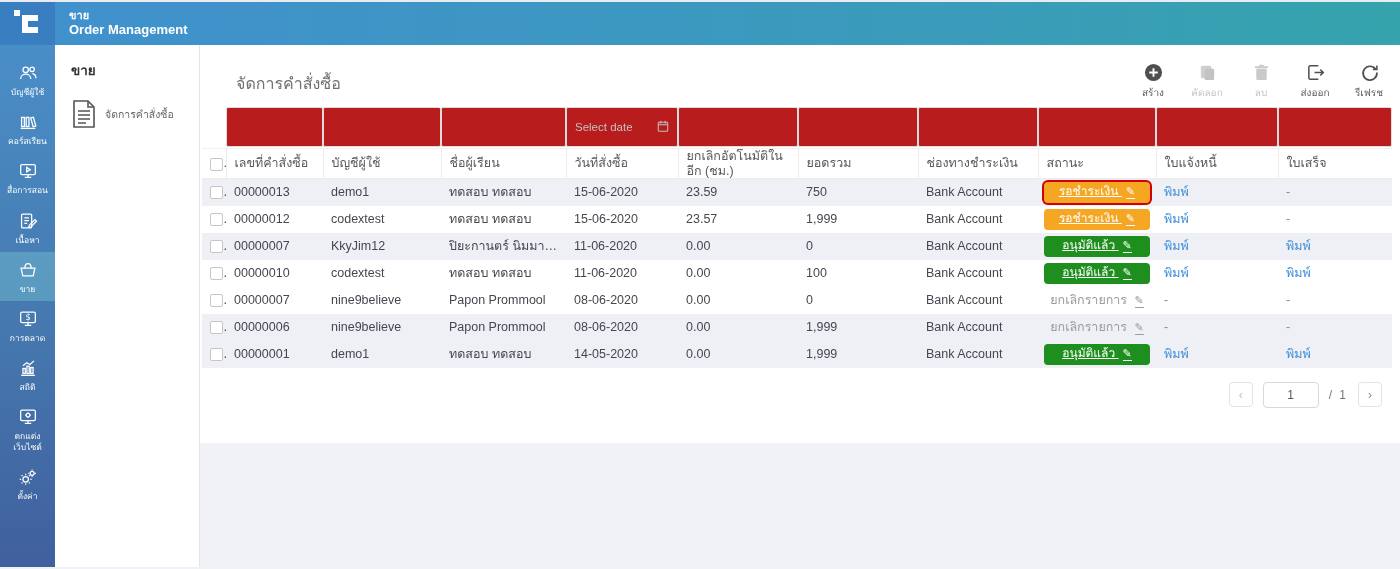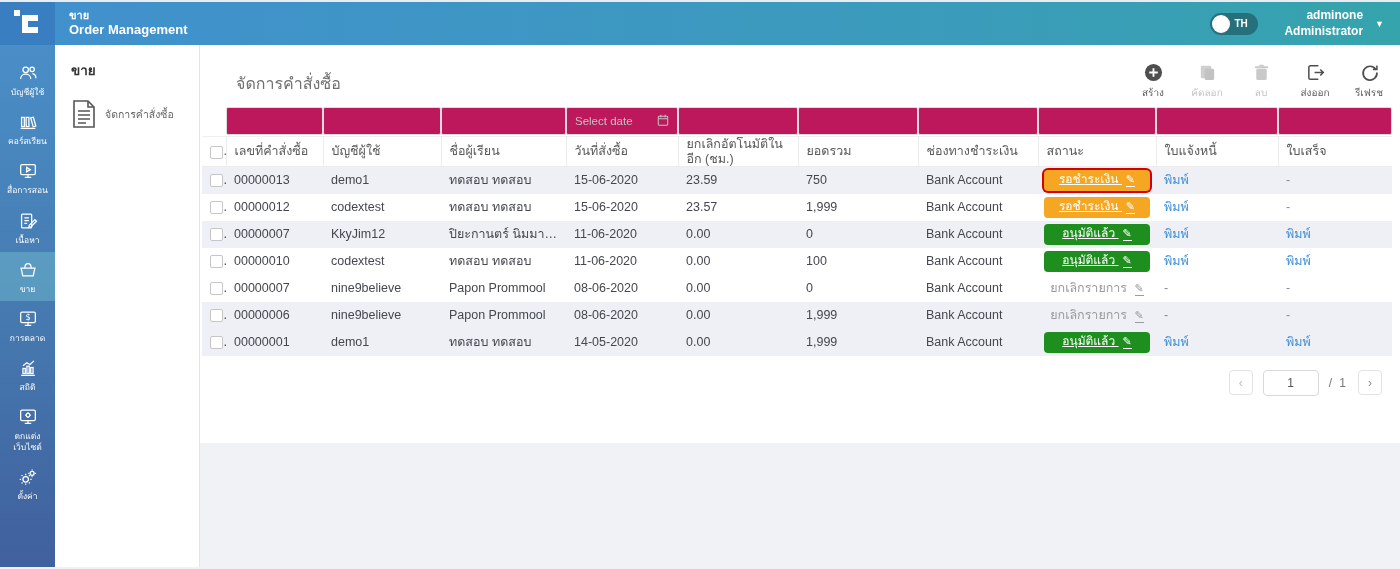--- a/index.html
+++ b/index.html
@@ -47,21 +47,21 @@
   .tool-btn { display:flex; flex-direction:column; align-items:center; gap:3px; cursor:pointer; min-width:34px; }
   .tool-btn svg { width:19px; height:19px; }
   .tool-label { font-size:10px; color:#595959; }
   .tool-btn.disabled .tool-label { color:#c3c3c3; }
   .tool-btn.disabled { cursor:default; }
 
   
   table.orders { border-collapse:collapse; width:calc(100% - 10px); margin-left:2px; table-layout:fixed; }
   .orders td, .orders th { padding:0 8px; text-align:left; font-weight:normal; overflow:hidden; white-space:nowrap; text-overflow:ellipsis; }
   tr.filter-row td { padding:1px 0; height:30px; }
-  .filter-box { height:28px; border:1px solid #dcdcdc; background:#be185d; border-radius:2px; display:flex; align-items:center; padding:0 8px; color:#c2c2c2; font-size:11.5px; }
+  .filter-box { height:40px; border:1px solid #dcdcdc; background:#b91c1c; border-radius:2px; display:flex; align-items:center; padding:0 8px; color:#c2c2c2; font-size:11.5px; }
   .filter-box .cal { margin-left:auto; color:#c2c2c2; }
   tr.head-row th { height:30px; color:#595959; font-size:12.5px; border-right:1px solid #ececec; border-top:1px solid #f0f0f0; border-bottom:1px solid #ececec; line-height:1.15; white-space:normal; }
   tr.head-row th:last-child { border-right:none;margin-top:20px; }
   tbody tr { height:27px; }
   tbody tr.stripe { background:#eef0f6; }
   td.cell { color:#44484e; font-size:12.5px; }
   .chk { width:13px; height:13px; border:1px solid #c6c6c6; border-radius:2px; background:#fff; display:inline-block; vertical-align:middle; cursor:pointer; }
   td.status-cell { text-align:center; padding:0 4px; }
   .badge { display:inline-block; width:106px; padding:3px 0 4px; border-radius:4px; color:#fff; font-size:12px; line-height:1.15; cursor:pointer;text-decoration:underline; }
   .badge.hl { box-shadow:0 0 0 2px #d40000; }
@@ -84,33 +84,20 @@
 <div class="topbar">
   <div class="logo-tile">
     <svg width="34" height="34" viewBox="0 0 34 34">
       <rect x="3" y="3" width="6" height="6" fill="#fff"></rect>
       <path d="M11 8 h16 v6 h-10 v6 h10 v6 H11 z" fill="#fff"></path>
     </svg>
   </div>
   <div class="app-titles">
     <div class="app-sub">ขาย</div>
     <div class="app-main">Order Management</div>
-  </div>
-  <div class="topbar-right">
-    <div class="lang-toggle">
-      <div class="lang-knob"></div>
-      <div class="lang-label">TH</div>
-    </div>
-    <div style="display:flex;align-items:center;gap:10px;">
-      <div class="user-block">
-        <div class="user-name">adminone</div>
-        <div class="user-role">Administrator</div>
-      </div>
-      <span class="user-caret">▼</span>
-    </div>
   </div>
 </div>
 
 <div class="layout">
 
   <div class="nav-side">
     <div class="nav-item">
       <svg viewBox="0 0 24 24" fill="none" stroke="currentColor" stroke-width="1.4">
         <circle cx="9.5" cy="8.5" r="3"></circle>
           <circle cx="16.5" cy="8" r="2.4"></circle>

